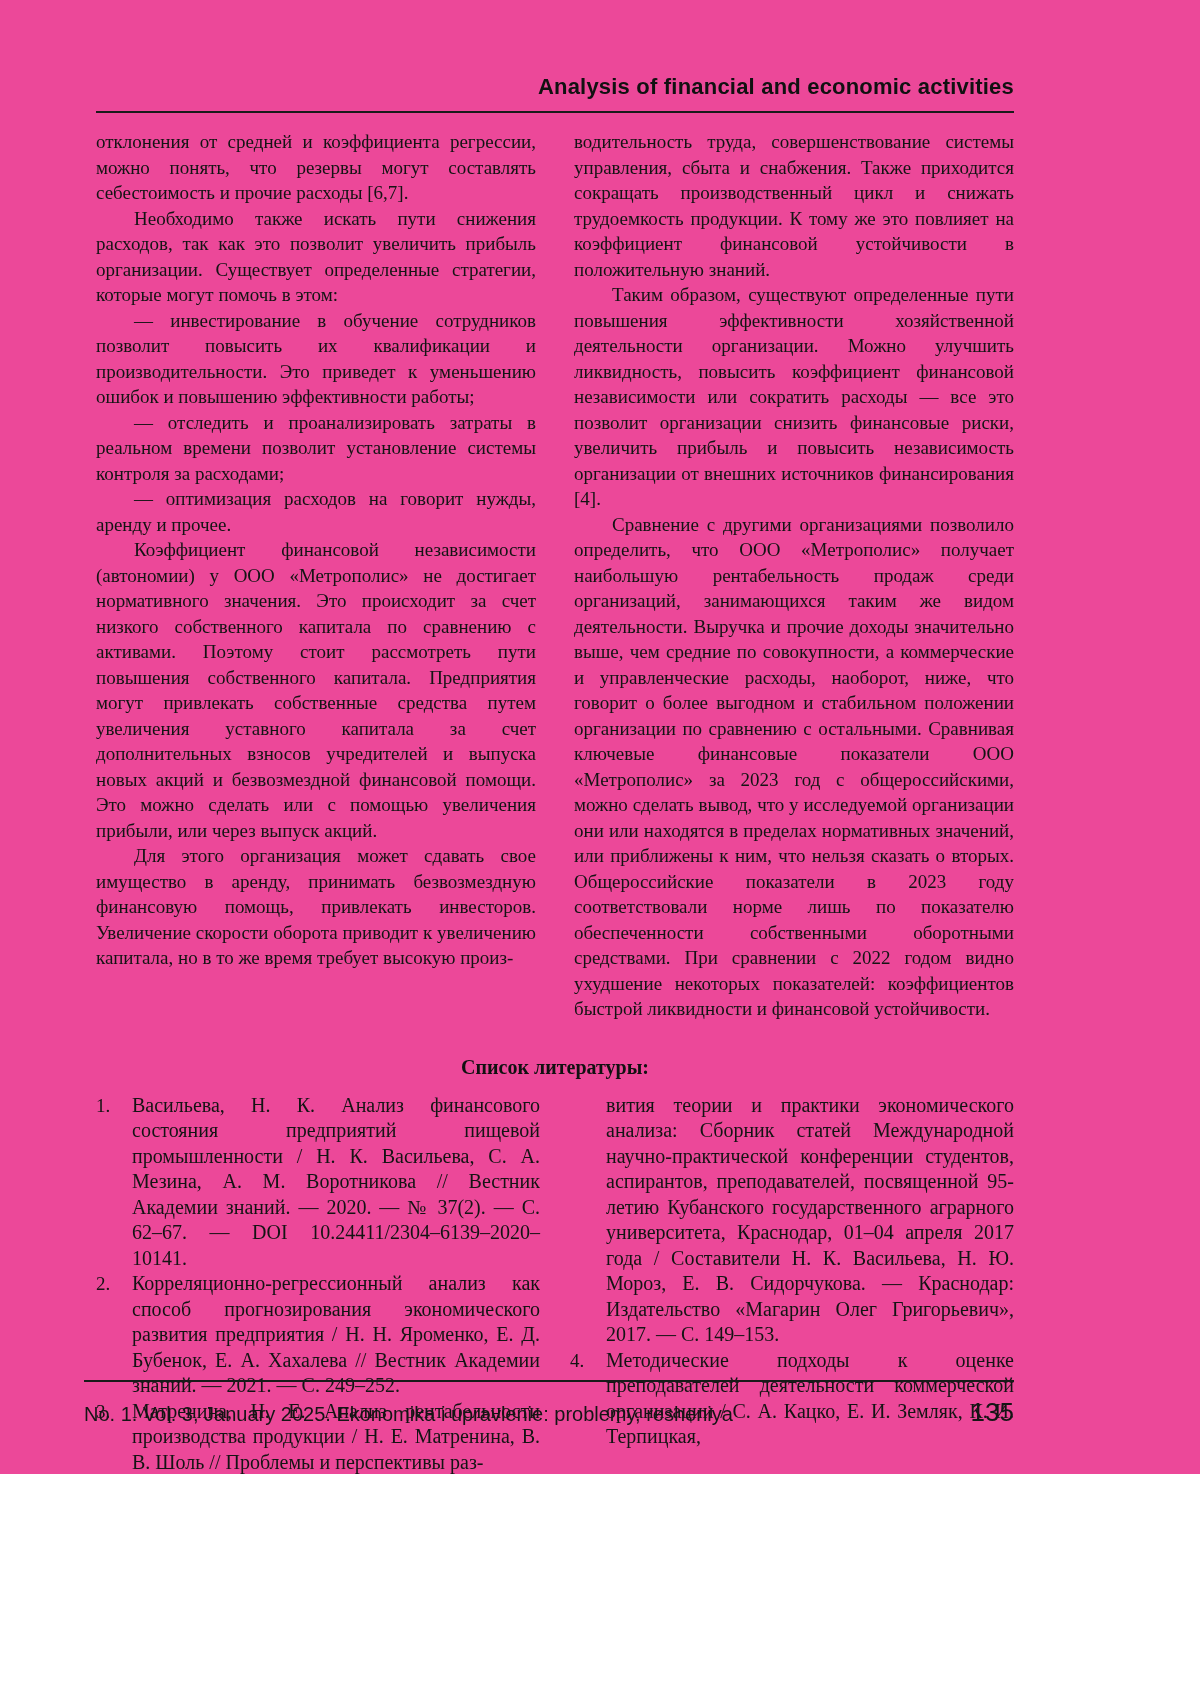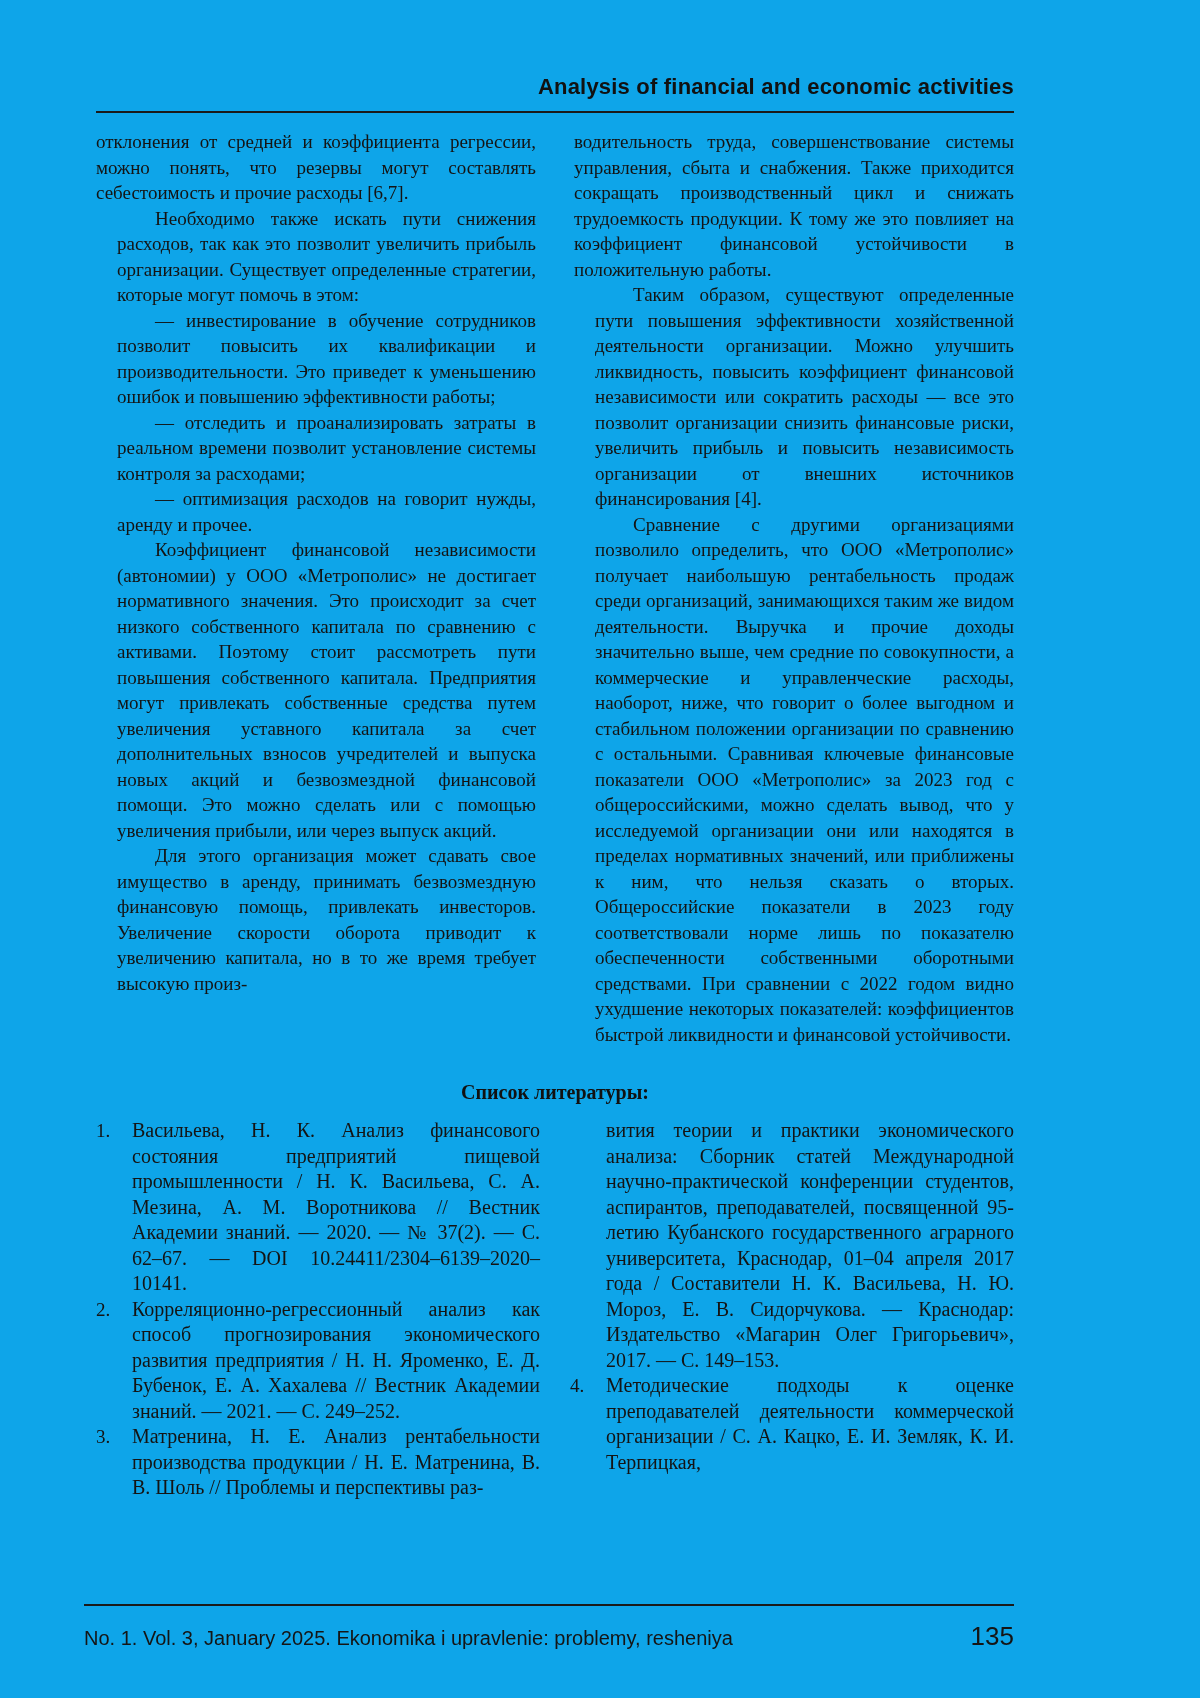--- a/index.html
+++ b/index.html
@@ -3,22 +3,22 @@
 <meta charset="utf-8">
 <style>
   html, body {
     margin: 0;
     padding: 0;
     background: #ffffff;
   }
   .page {
     position: relative;
     width: 1200px;
-    height: 1698px;
-    background: #0ea5e9;
+    height: 1474px;
+    background: #ec4899;
     box-sizing: border-box;
     padding: 74px 186px 9px 96px;
     font-family: "Liberation Serif", serif;
     color: #141414;
     overflow: hidden;
   }
   
   .head-title {
     text-align: right;
     font-family: "Liberation Sans", sans-serif;
@@ -46,21 +46,20 @@
   .para {
     margin: 0;
     font-size: 19px;
     line-height: 25.5px;
     text-align: justify;
     hyphens: auto;
     -webkit-hyphens: auto;
   }
   .para.ind {
     text-indent: 38px;
-    margin-left: 21px;
   }
   
   .references {
     margin-top: 34px;
   }
   .ref-heading {
     margin: 0 0 14px 0;
     text-align: center;
     font-size: 20px;
     font-weight: 700;
@@ -131,21 +130,21 @@
     <div class="col">
       <p class="para">отклонения от средней и коэффициента регрессии, можно понять, что резервы могут составлять себестоимость и прочие расходы [6,7].</p>
       <p class="para ind">Необходимо также искать пути снижения расходов, так как это позволит увеличить прибыль организации. Существует определенные стратегии, которые могут помочь в этом:</p>
       <p class="para ind">— инвестирование в обучение сотрудников позволит повысить их квалификации и производительности. Это приведет к уменьшению ошибок и повышению эффективности работы;</p>
       <p class="para ind">— отследить и проанализировать затраты в реальном времени позволит установление системы контроля за расходами;</p>
       <p class="para ind">— оптимизация расходов на говорит нужды, аренду и прочее.</p>
       <p class="para ind">Коэффициент финансовой независимости (автономии) у ООО «Метрополис» не достигает нормативного значения. Это происходит за счет низкого собственного капитала по сравнению с активами. Поэтому стоит рассмотреть пути повышения собственного капитала. Предприятия могут привлекать собственные средства путем увеличения уставного капитала за счет дополнительных взносов учредителей и выпуска новых акций и безвозмездной финансовой помощи. Это можно сделать или с помощью увеличения прибыли, или через выпуск акций.</p>
       <p class="para ind">Для этого организация может сдавать свое имущество в аренду, принимать безвозмездную финансовую помощь, привлекать инвесторов. Увеличение скорости оборота приводит к увеличению капитала, но в то же время требует высокую произ-</p>
     </div>
     <div class="col">
-      <p class="para">водительность труда, совершенствование системы управления, сбыта и снабжения. Также приходится сокращать производственный цикл и снижать трудоемкость продукции. К тому же это повлияет на коэффициент финансовой устойчивости в положительную работы.</p>
+      <p class="para">водительность труда, совершенствование системы управления, сбыта и снабжения. Также приходится сокращать производственный цикл и снижать трудоемкость продукции. К тому же это повлияет на коэффициент финансовой устойчивости в положительную знаний.</p>
       <p class="para ind">Таким образом, существуют определенные пути повышения эффективности хозяйственной деятельности организации. Можно улучшить ликвидность, повысить коэффициент финансовой независимости или сократить расходы — все это позволит организации снизить финансовые риски, увеличить прибыль и повысить независимость организации от внешних источников финансирования [4].</p>
       <p class="para ind">Сравнение с другими организациями позволило определить, что ООО «Метрополис» получает наибольшую рентабельность продаж среди организаций, занимающихся таким же видом деятельности. Выручка и прочие доходы значительно выше, чем средние по совокупности, а коммерческие и управленческие расходы, наоборот, ниже, что говорит о более выгодном и стабильном положении организации по сравнению с остальными. Сравнивая ключевые финансовые показатели ООО «Метрополис» за 2023 год с общероссийскими, можно сделать вывод, что у исследуемой организации они или находятся в пределах нормативных значений, или приближены к ним, что нельзя сказать о вторых. Общероссийские показатели в 2023 году соответствовали норме лишь по показателю обеспеченности собственными оборотными средствами. При сравнении с 2022 годом видно ухудшение некоторых показателей: коэффициентов быстрой ликвидности и финансовой устойчивости.</p>
     </div>
   </main>
 
   <section class="references">
     <h2 class="ref-heading">Список литературы:</h2>
     <div class="ref-columns">
       <div class="col">
         <div class="ref-item">

